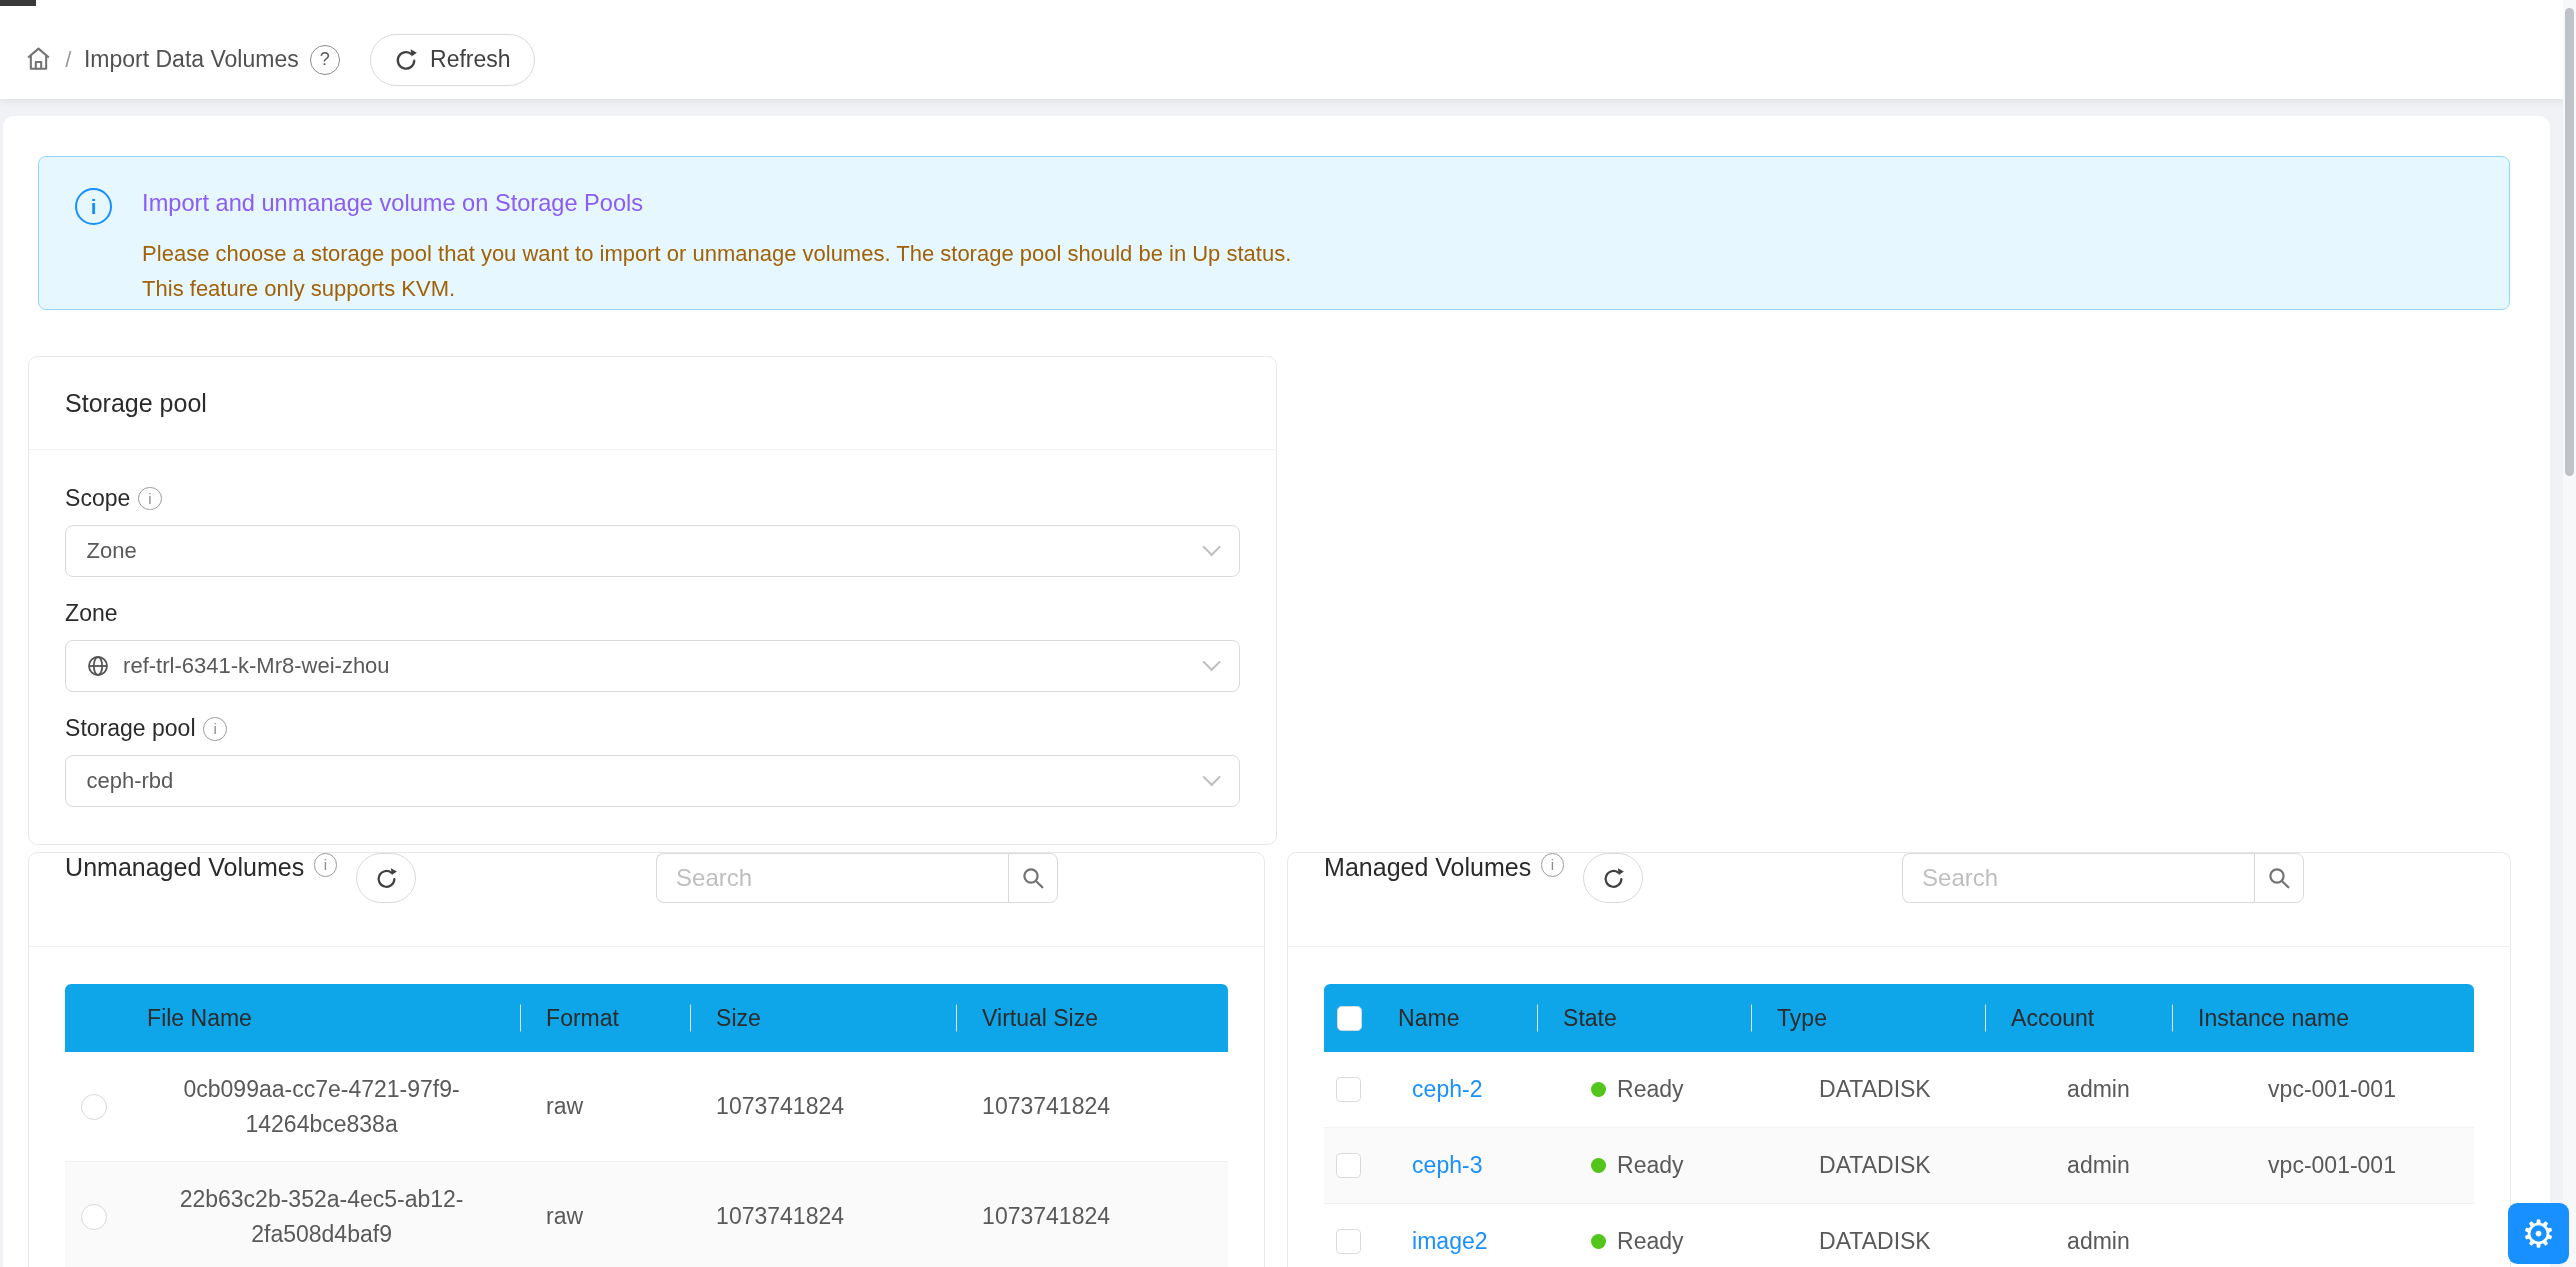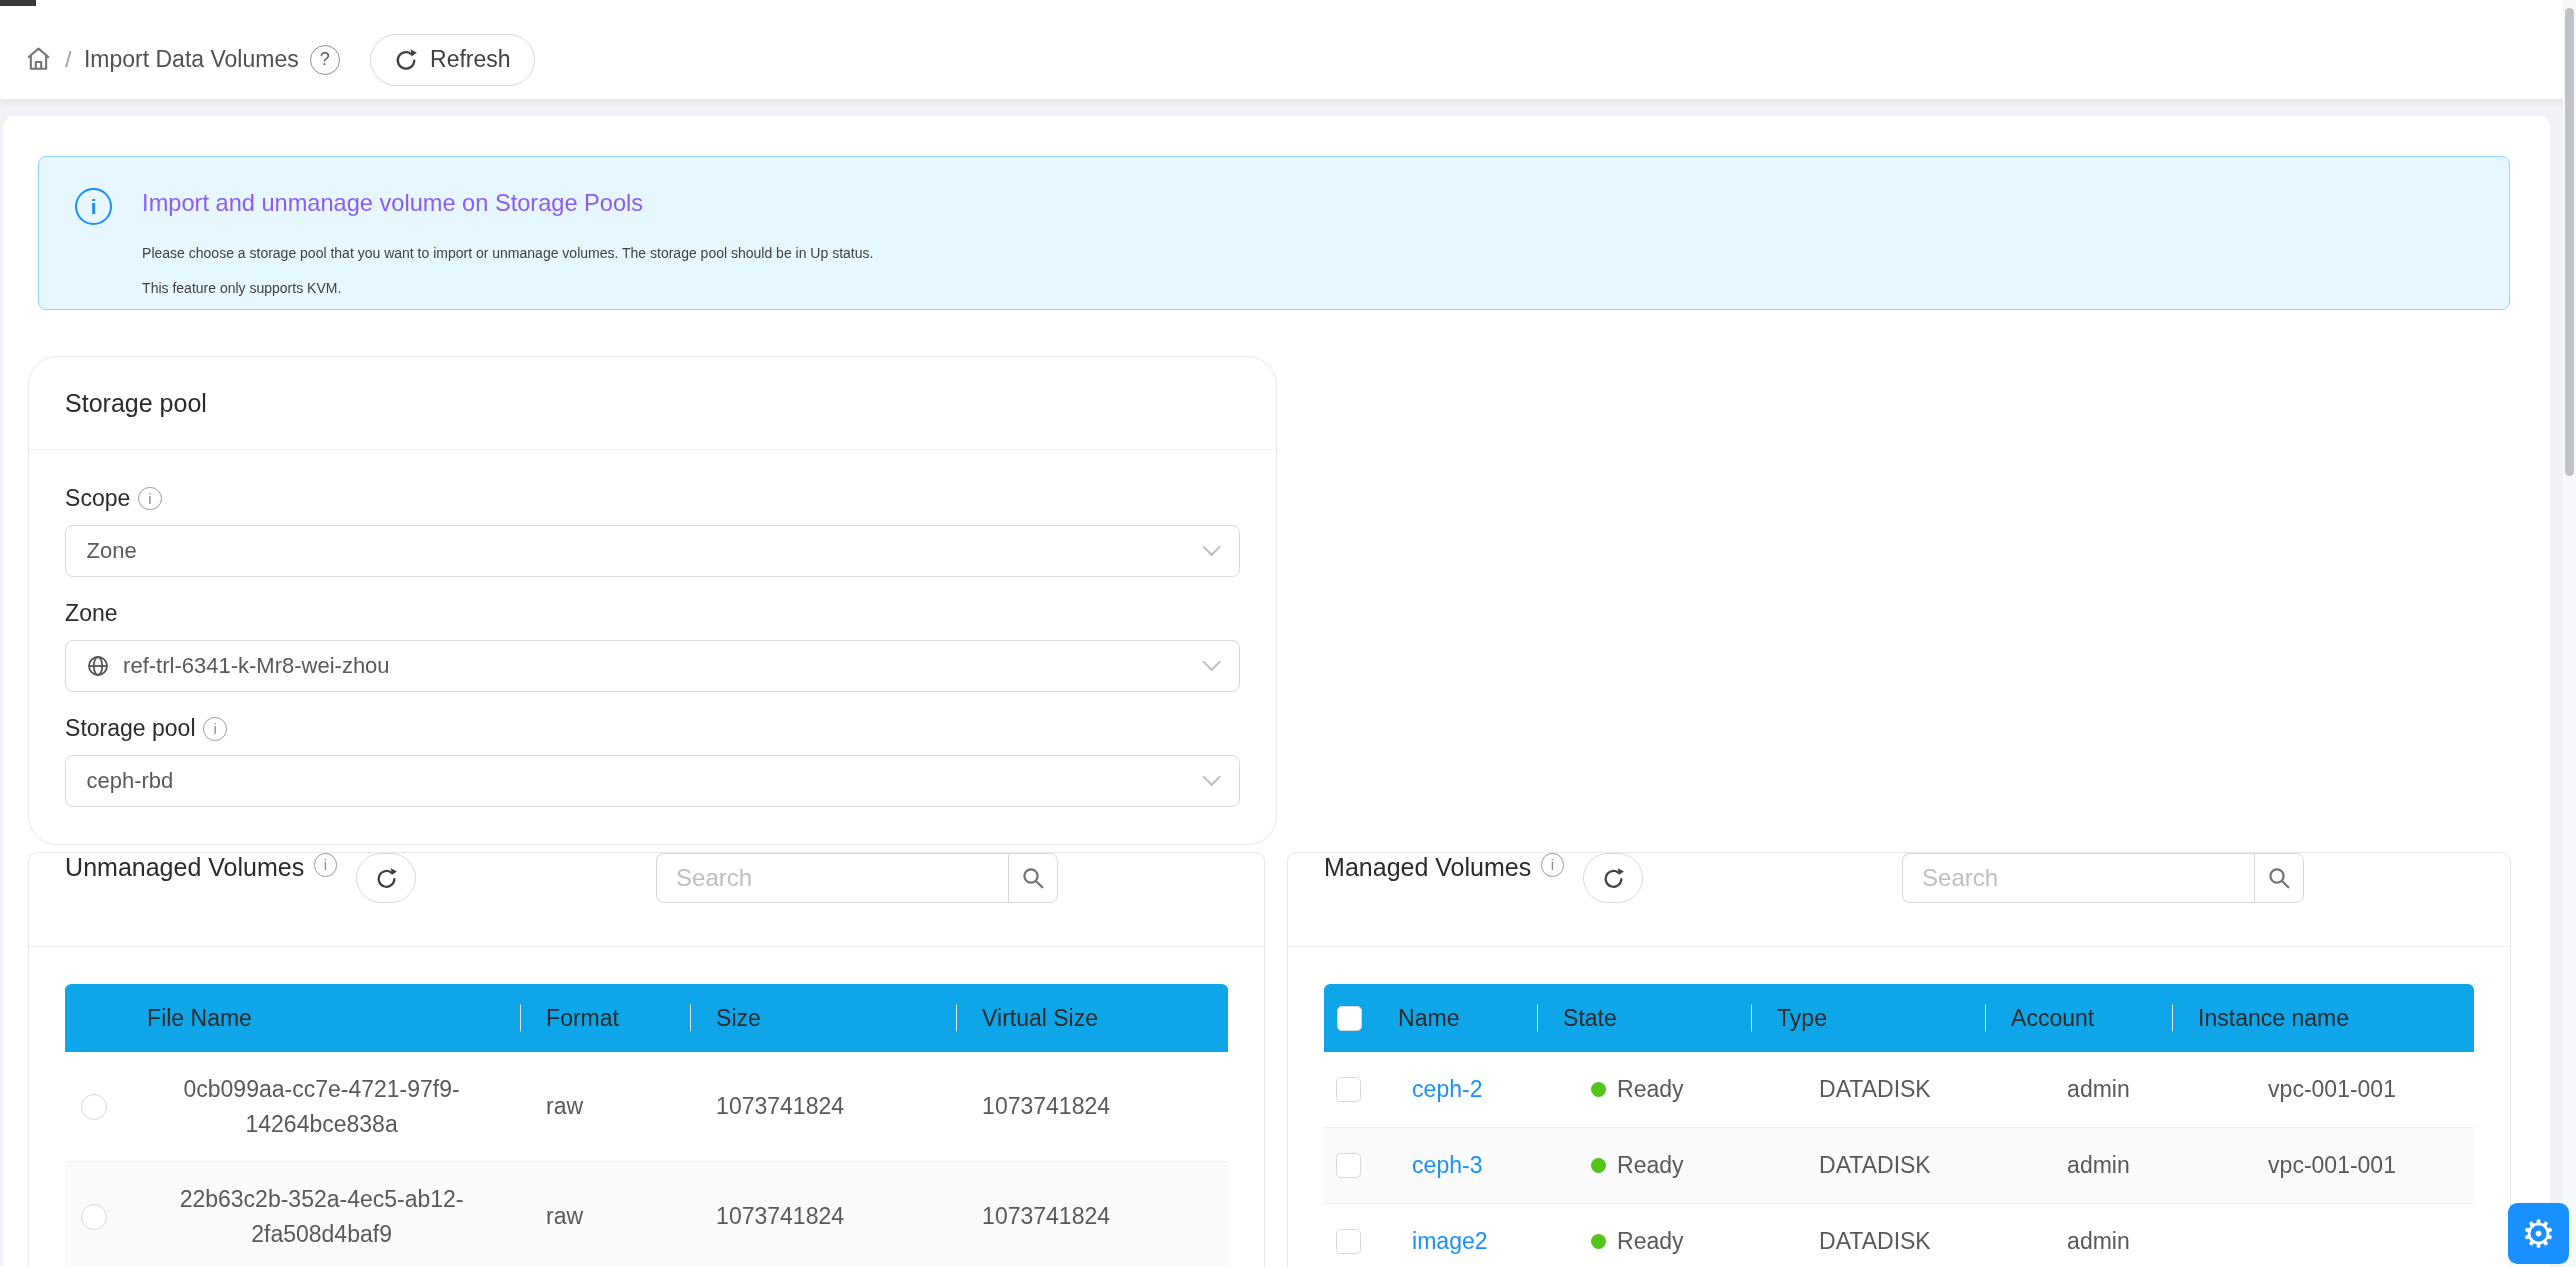--- a/index.html
+++ b/index.html
@@ -50,32 +50,32 @@
     padding:25px 31px 0 36px;
     display:flex; gap:30px;
   }
   .alert-i {
     flex:none; width:37px; height:37px; margin-top:6.3px;
     border:2.5px solid #1890ff; border-radius:50%;
     color:#1890ff; font-size:21px; font-weight:bold; font-style:normal;
     display:flex; align-items:center; justify-content:center;
   }
   .alert-title { font-size:23.6px; color:#8b5cf6; margin:7.9px 0 19px; }
-  .alert-desc { font-size:14px; color:#404040; line-height:35px; }
+  .alert-desc { font-size:22px; color:#a16207; line-height:35px; }
   
   .card {
     position:absolute; background:#fff;
     border:1.6px solid #e8e8e8; border-radius:9.4px;
   }
   .card-head {
     height:93px; border-bottom:1.6px solid #f0f0f0;
     display:flex; align-items:center; padding:0 36px;
   }
   .card-title { font-size:25px; color:#2b2b2b; }
-  .sp-card { left:25px; top:240px; width:1249px; height:489px;border-radius:29px; }
+  .sp-card { left:25px; top:240px; width:1249px; height:489px; }
   .sp-body { padding:35px 36px 0 36px; }
   .f-label { display:flex; align-items:center; gap:7.9px; color:#2b2b2b; font-size:23px; margin-bottom:12.6px; }
   .info-ic {
     width:23.6px; height:23.6px; border:1.7px solid #9a9a9a; border-radius:50%;
     color:#8c8c8c; font-size:15px; display:flex; align-items:center; justify-content:center;
     font-style:normal;
   }
   .select {
     height:52px; border:1.6px solid #d9d9d9; border-radius:7.9px; background:#fff;
     display:flex; align-items:center; padding:0 20.4px; gap:12.6px;

